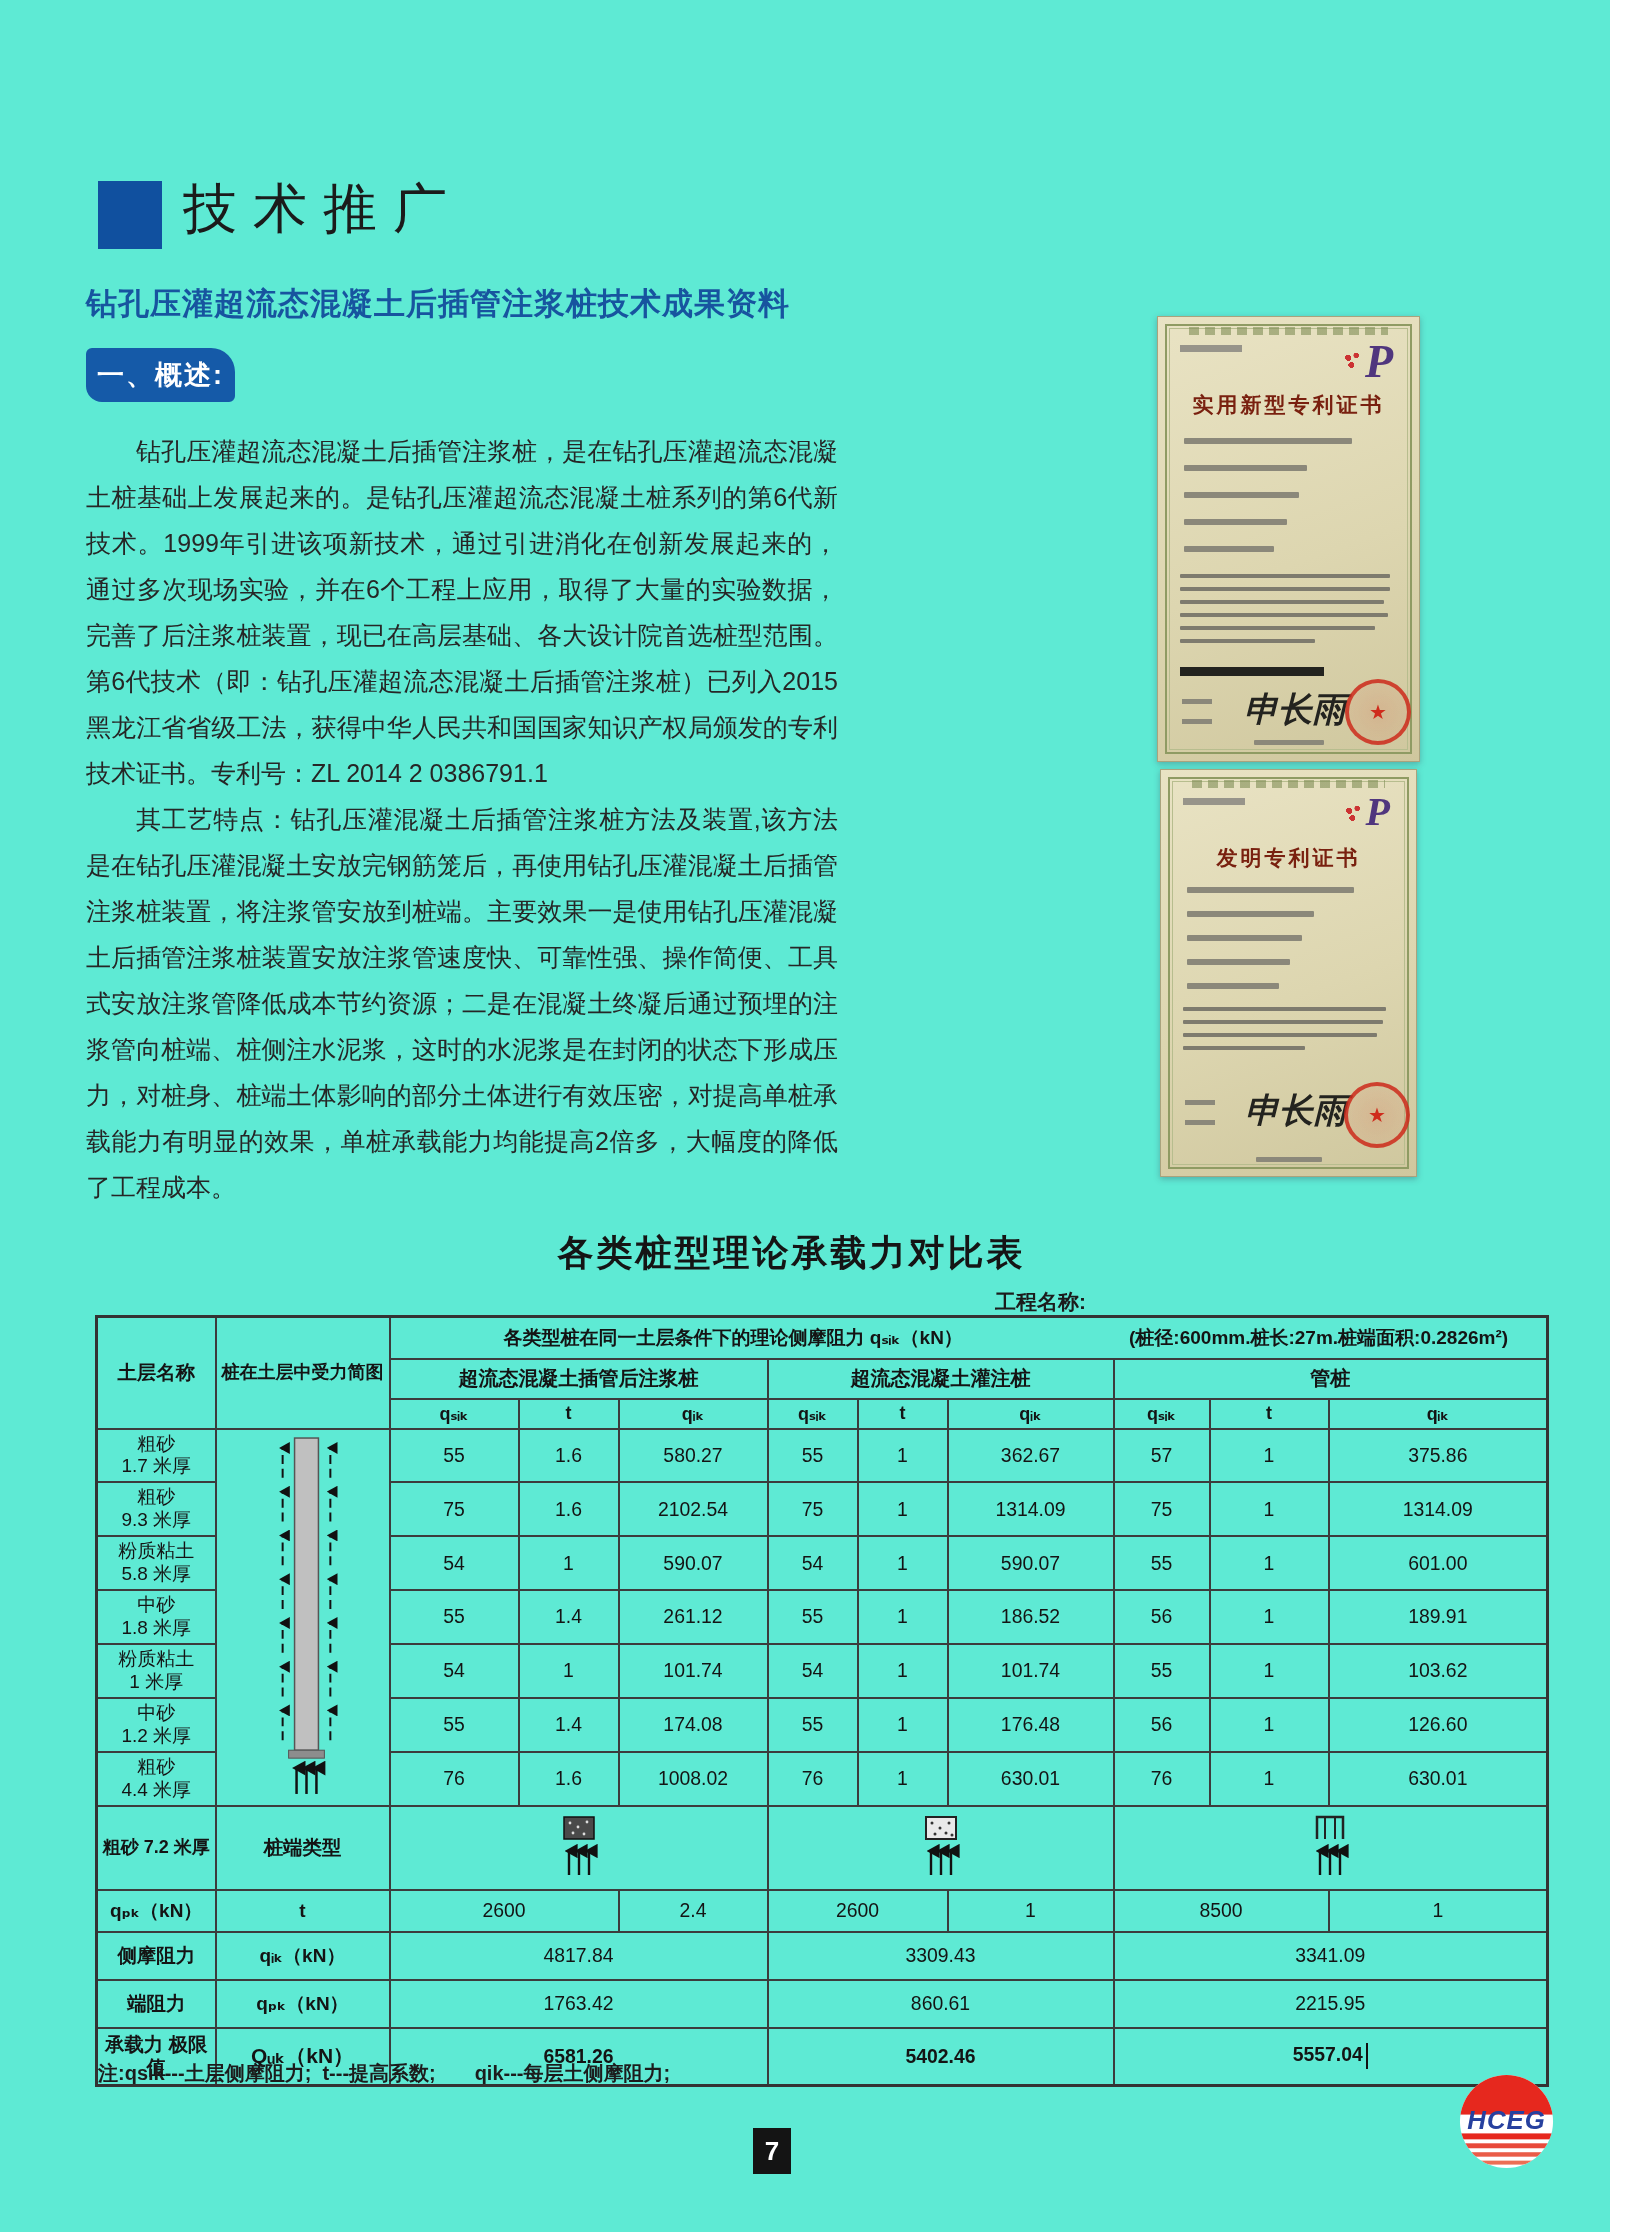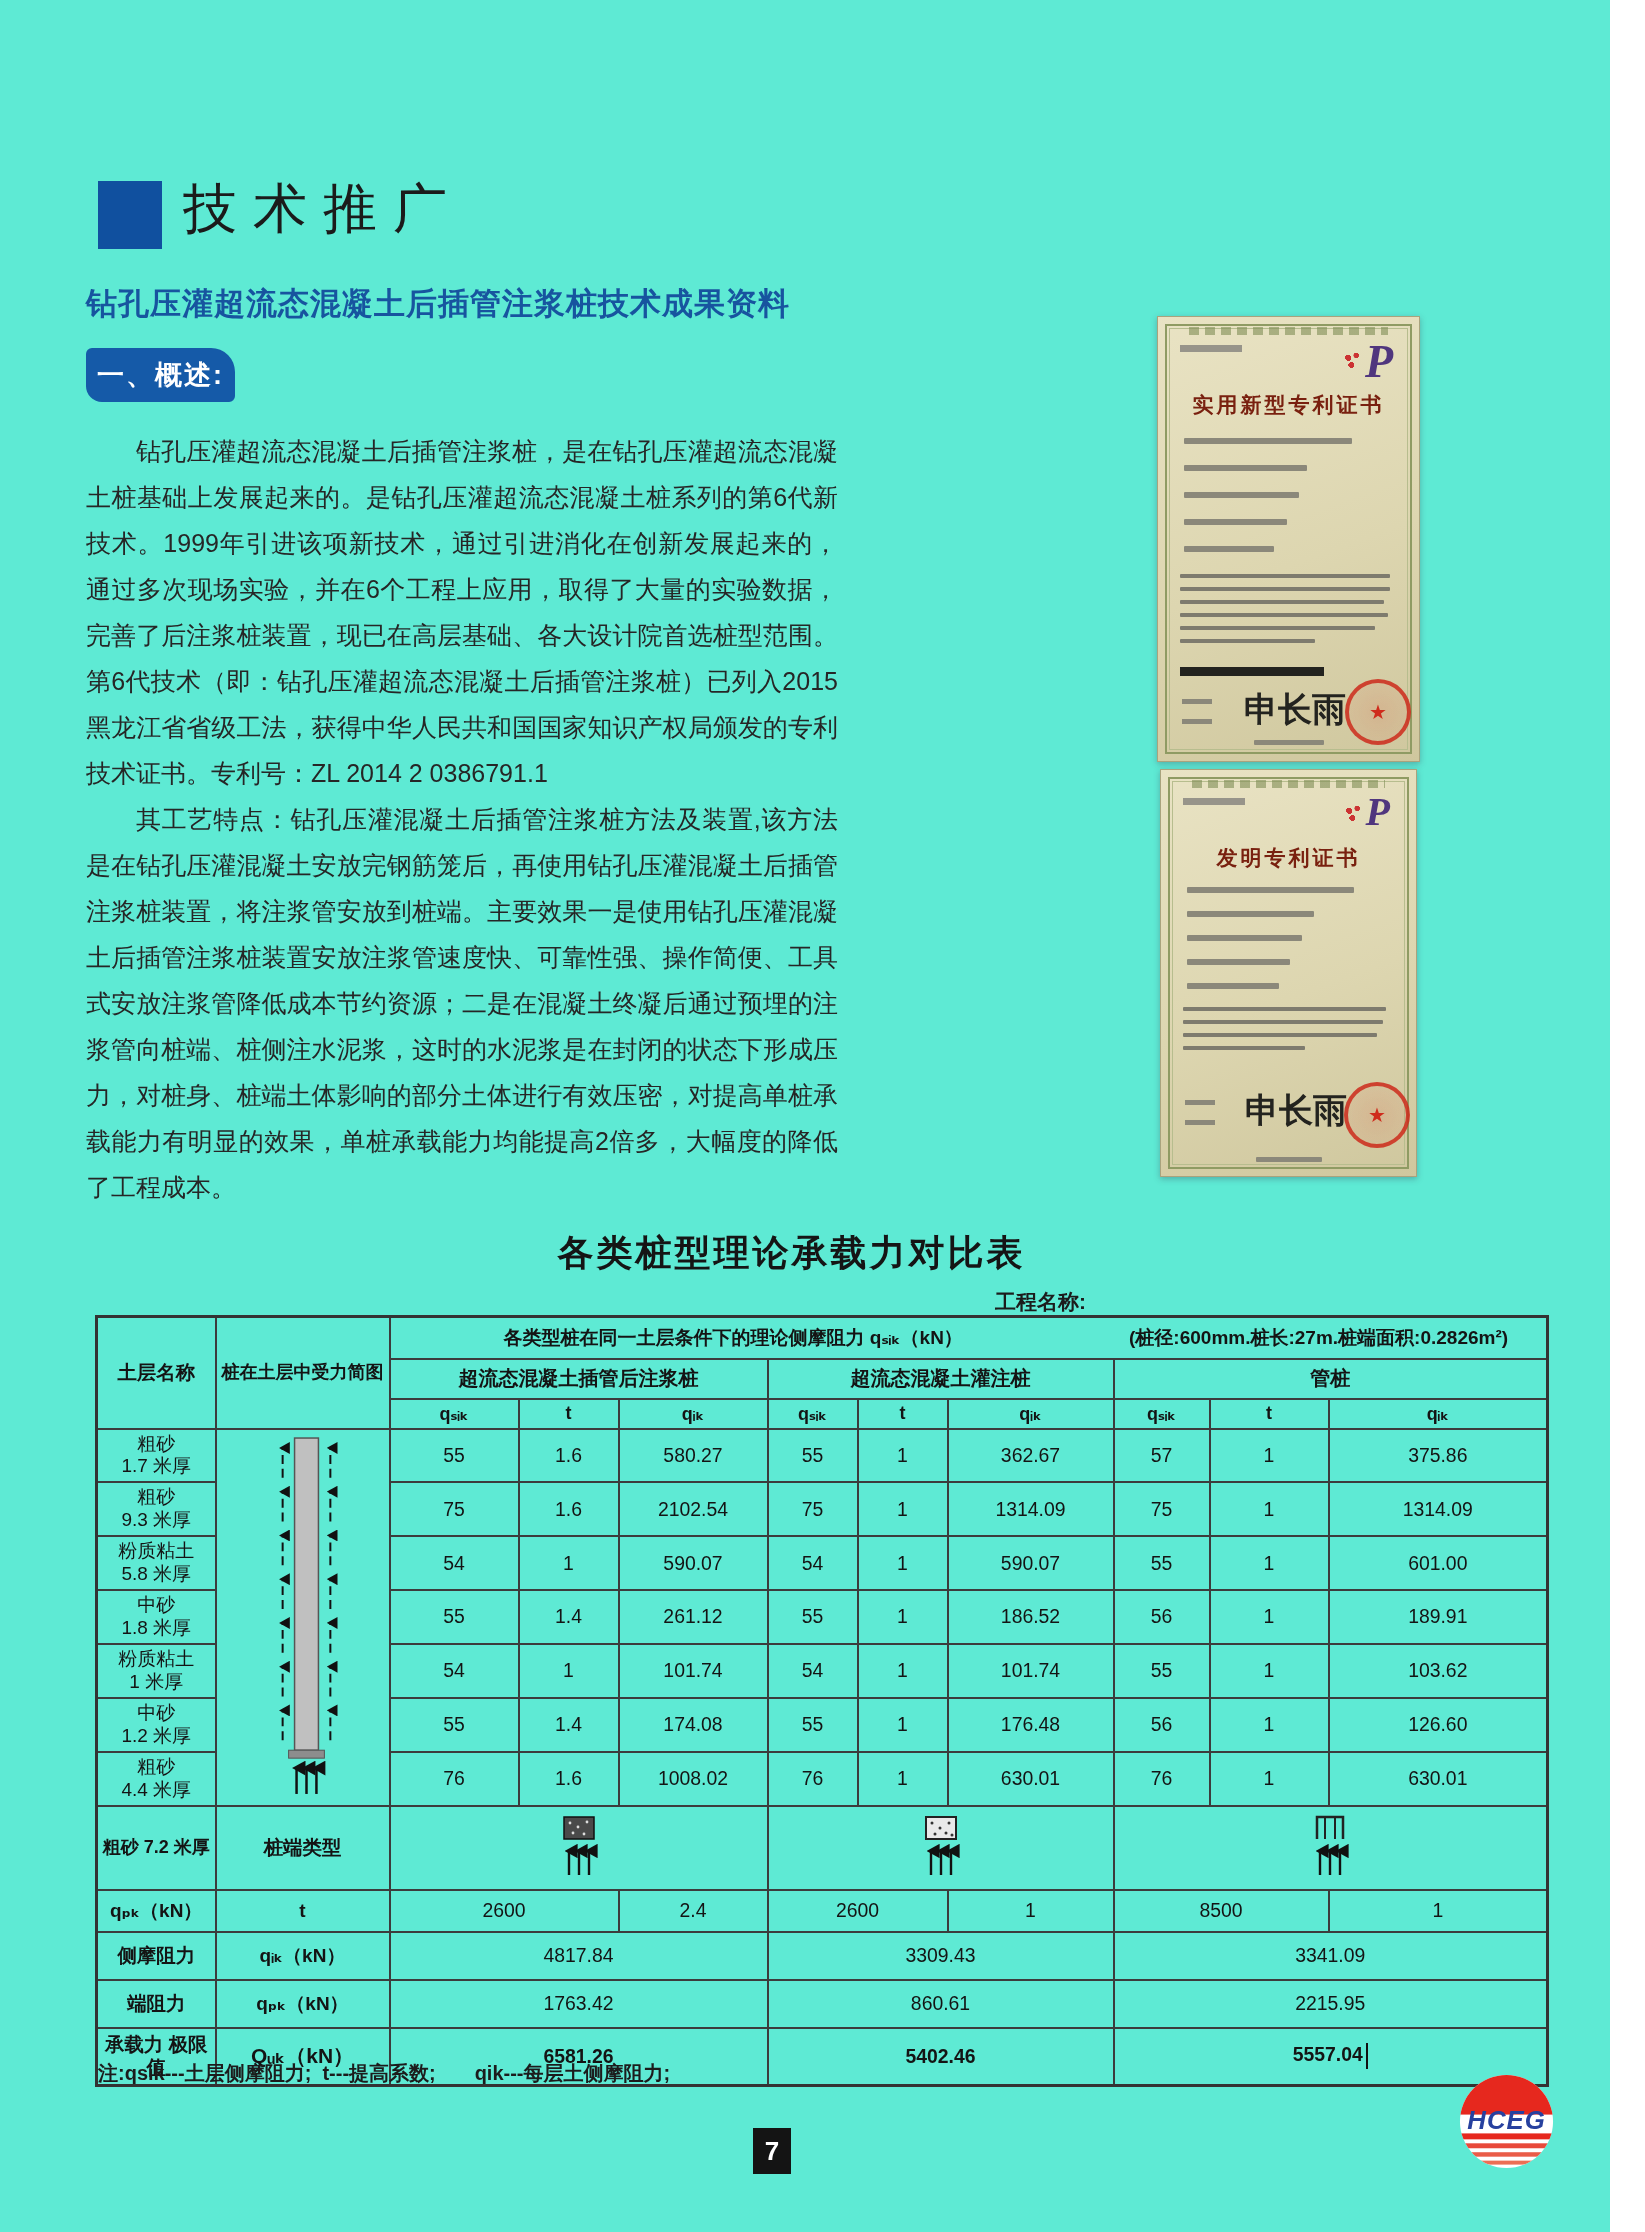--- a/index.html
+++ b/index.html
@@ -39,21 +39,21 @@
       radial-gradient(circle at 70% 15%, #c33 0 2.5px, transparent 3px),
       radial-gradient(circle at 40% 75%, #c33 0 3px, transparent 3px);}
   .cert-logo-p{font-family:"Liberation Serif","DejaVu Serif",serif;font-style:italic;font-weight:700;
     font-size:46px;line-height:46px;color:#50367e;}
   .cert-title{position:absolute;left:0;right:0;top:74px;text-align:center;font-size:21px;font-weight:700;
     color:#79200f;letter-spacing:3px;}
   .cert-lines{position:absolute;left:26px;right:30px;display:flex;flex-direction:column;}
   .cert-para{position:absolute;left:22px;right:22px;display:flex;flex-direction:column;}
   .cert-para .bar{height:4px;background:#7e7b6e;}
   .cert-blackbar{position:absolute;left:22px;width:55%;height:9px;background:#23231f;}
-  .cert-sign{position:absolute;font-size:34px;font-weight:700;color:#23231f;
+  .cert-sign{position:absolute;font-size:34px;font-weight:700;font-style:italic;color:#23231f;
     font-family:"Liberation Serif","DejaVu Serif",serif;}
   .cert-sign-label{position:absolute;width:30px;height:5px;background:#8b887a;}
   .seal{position:absolute;width:58px;height:58px;border:4px solid rgba(205,43,28,.85);border-radius:50%;
     display:flex;align-items:center;justify-content:center;color:#cf2b1c;font-size:20px;
     background:radial-gradient(circle,rgba(220,60,40,.15),rgba(220,60,40,.05));}
   
   .tbl-title{position:absolute;left:95px;width:1393px;top:1229px;text-align:center;
     font-size:36px;font-weight:700;color:#151515;letter-spacing:3px;}
   .proj-label{position:absolute;left:995px;top:1288px;font-size:21px;color:#1c1c1c;font-weight:600;}
   table.cmp{position:absolute;left:95px;top:1315px;border-collapse:collapse;table-layout:fixed;width:1451px;

